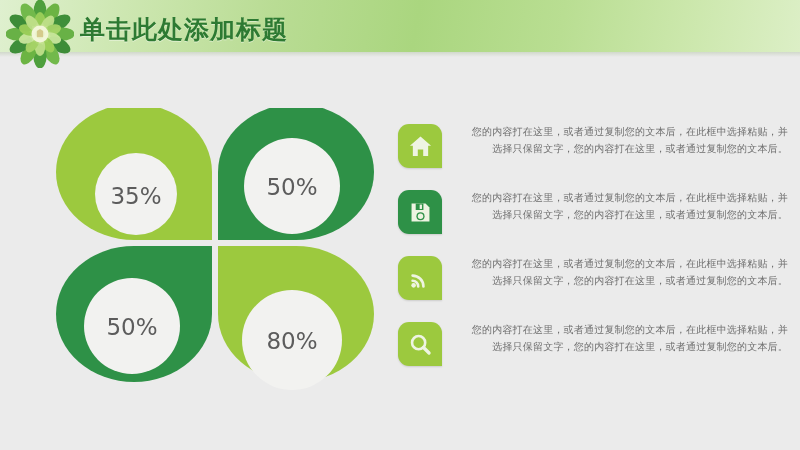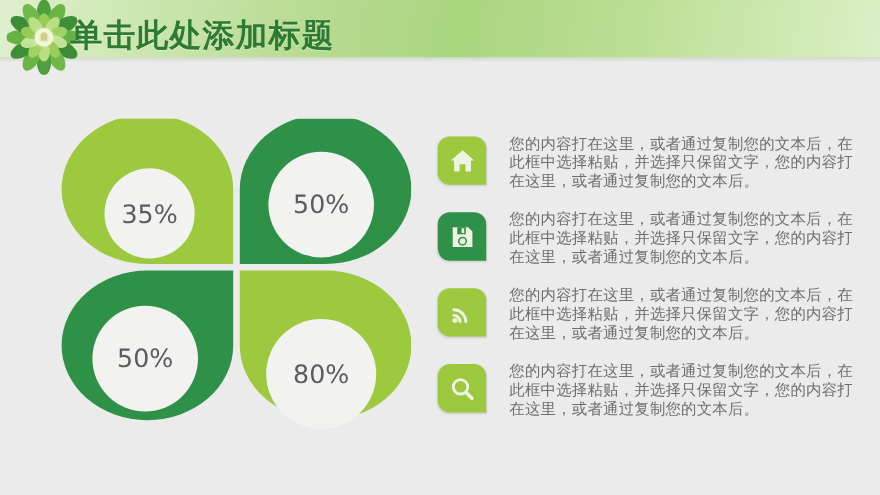--- a/index.html
+++ b/index.html
@@ -51,23 +51,23 @@
     position: absolute;
     left: 6px;
     top: 0px;
     width: 68px;
     height: 68px;
   }
   #logo svg { display: block; }
 
   #slide-title {
     position: absolute;
-    left: 64px;
+    left: 80px;
     top: 13px;
-    font-size: 29px;
+    font-size: 25px;
     font-weight: bold;
     color: #2d7a32;
     letter-spacing: 1px;
     text-shadow: 0 1px 0 rgba(255,255,255,0.45);
     white-space: nowrap;
   }
 
   
   #pinwheel {
     position: absolute;
@@ -111,24 +111,25 @@
     box-shadow: 0 1px 2px rgba(0,0,0,0.13);
   }
   .info-icon.light { background: #9cc93e; }
   .info-icon.dark  { background: #2e9147; }
   .info-icon svg { display: block; }
 
   .info-text {
     flex: 1 1 auto;
     margin-left: 21px;
     margin-top: -1px;
-    font-size: 14px;
+    font-size: 10px;
     line-height: 17px;
     color: #6e6e6e;
     letter-spacing: 0.2px;
+    text-align: right;
   }
 </style>
 </head>
 <body>
 
 <div id="slide">
 
   <div id="header-band"></div>
   <div id="header-shade"></div>
 

